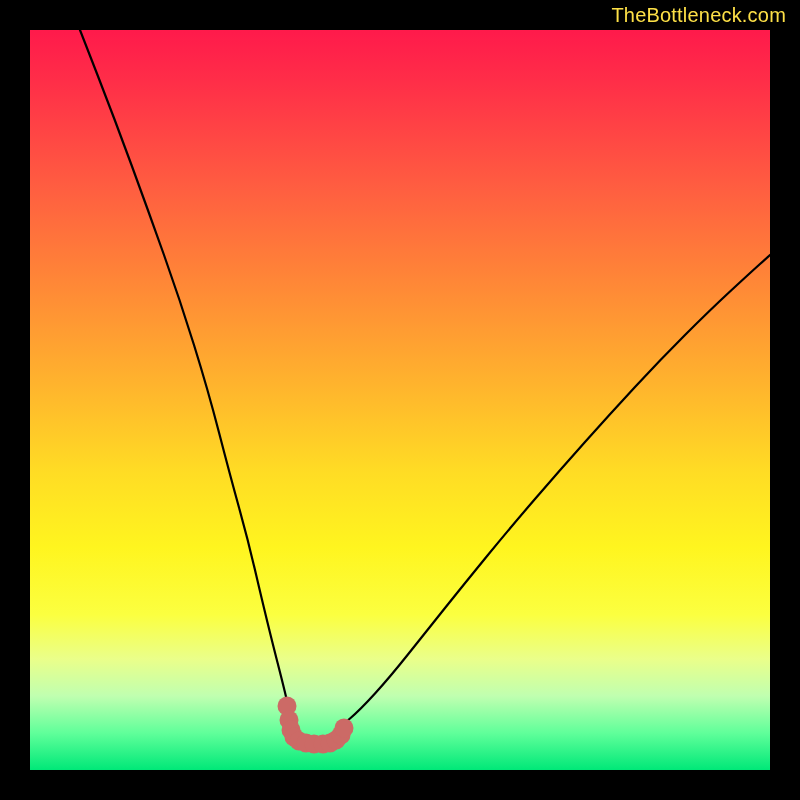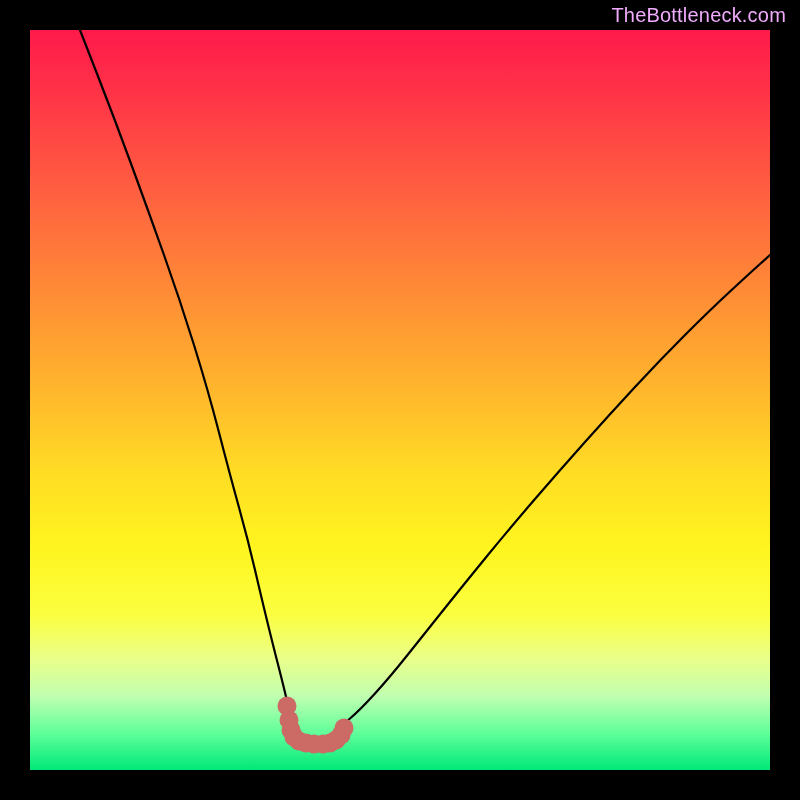--- a/index.html
+++ b/index.html
@@ -43,21 +43,21 @@
       #eaff8a 85%,
       #c0ffb0 90%,
       #60ff9a 95%,
       #00e878 100%
     );
   }
   .watermark {
     position: absolute;
     top: 4px;
     right: 14px;
-    color: #f0abfc;
+    color: #fde047;
     font-size: 20px;
     font-weight: 500;
     letter-spacing: 0.2px;
     z-index: 10;
   }
   svg {
     position: absolute;
     inset: 0;
   }
 </style>

